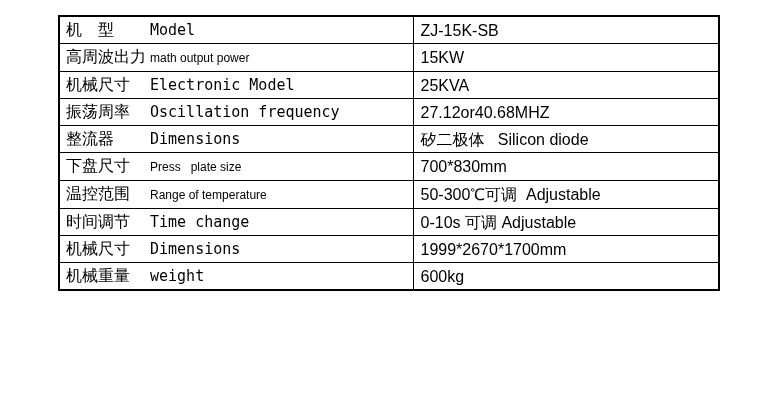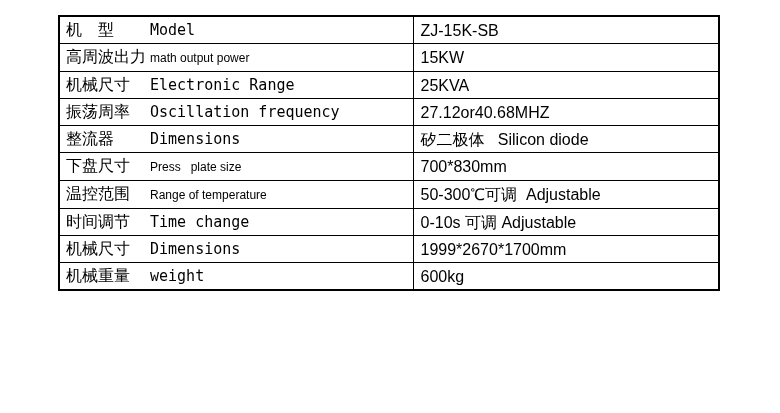--- a/index.html
+++ b/index.html
@@ -50,21 +50,21 @@
   <tbody>
     <tr class="mono">
       <td class="c-label"><span class="zh">机　型</span><span class="en">Model</span></td>
       <td class="c-value">ZJ-15K-SB</td>
     </tr>
     <tr class="sans">
       <td class="c-label"><span class="zh">高周波出力</span><span class="en">math output power</span></td>
       <td class="c-value">15KW</td>
     </tr>
     <tr class="mono">
-      <td class="c-label"><span class="zh">机械尺寸</span><span class="en">Electronic Range</span></td>
+      <td class="c-label"><span class="zh">机械尺寸</span><span class="en">Electronic Model</span></td>
       <td class="c-value">25KVA</td>
     </tr>
     <tr class="mono">
       <td class="c-label"><span class="zh">振荡周率</span><span class="en">Oscillation frequency</span></td>
       <td class="c-value">27.12or40.68MHZ</td>
     </tr>
     <tr class="mono">
       <td class="c-label"><span class="zh">整流器</span><span class="en">Dimensions</span></td>
       <td class="c-value">矽二极体   Silicon diode</td>
     </tr>

